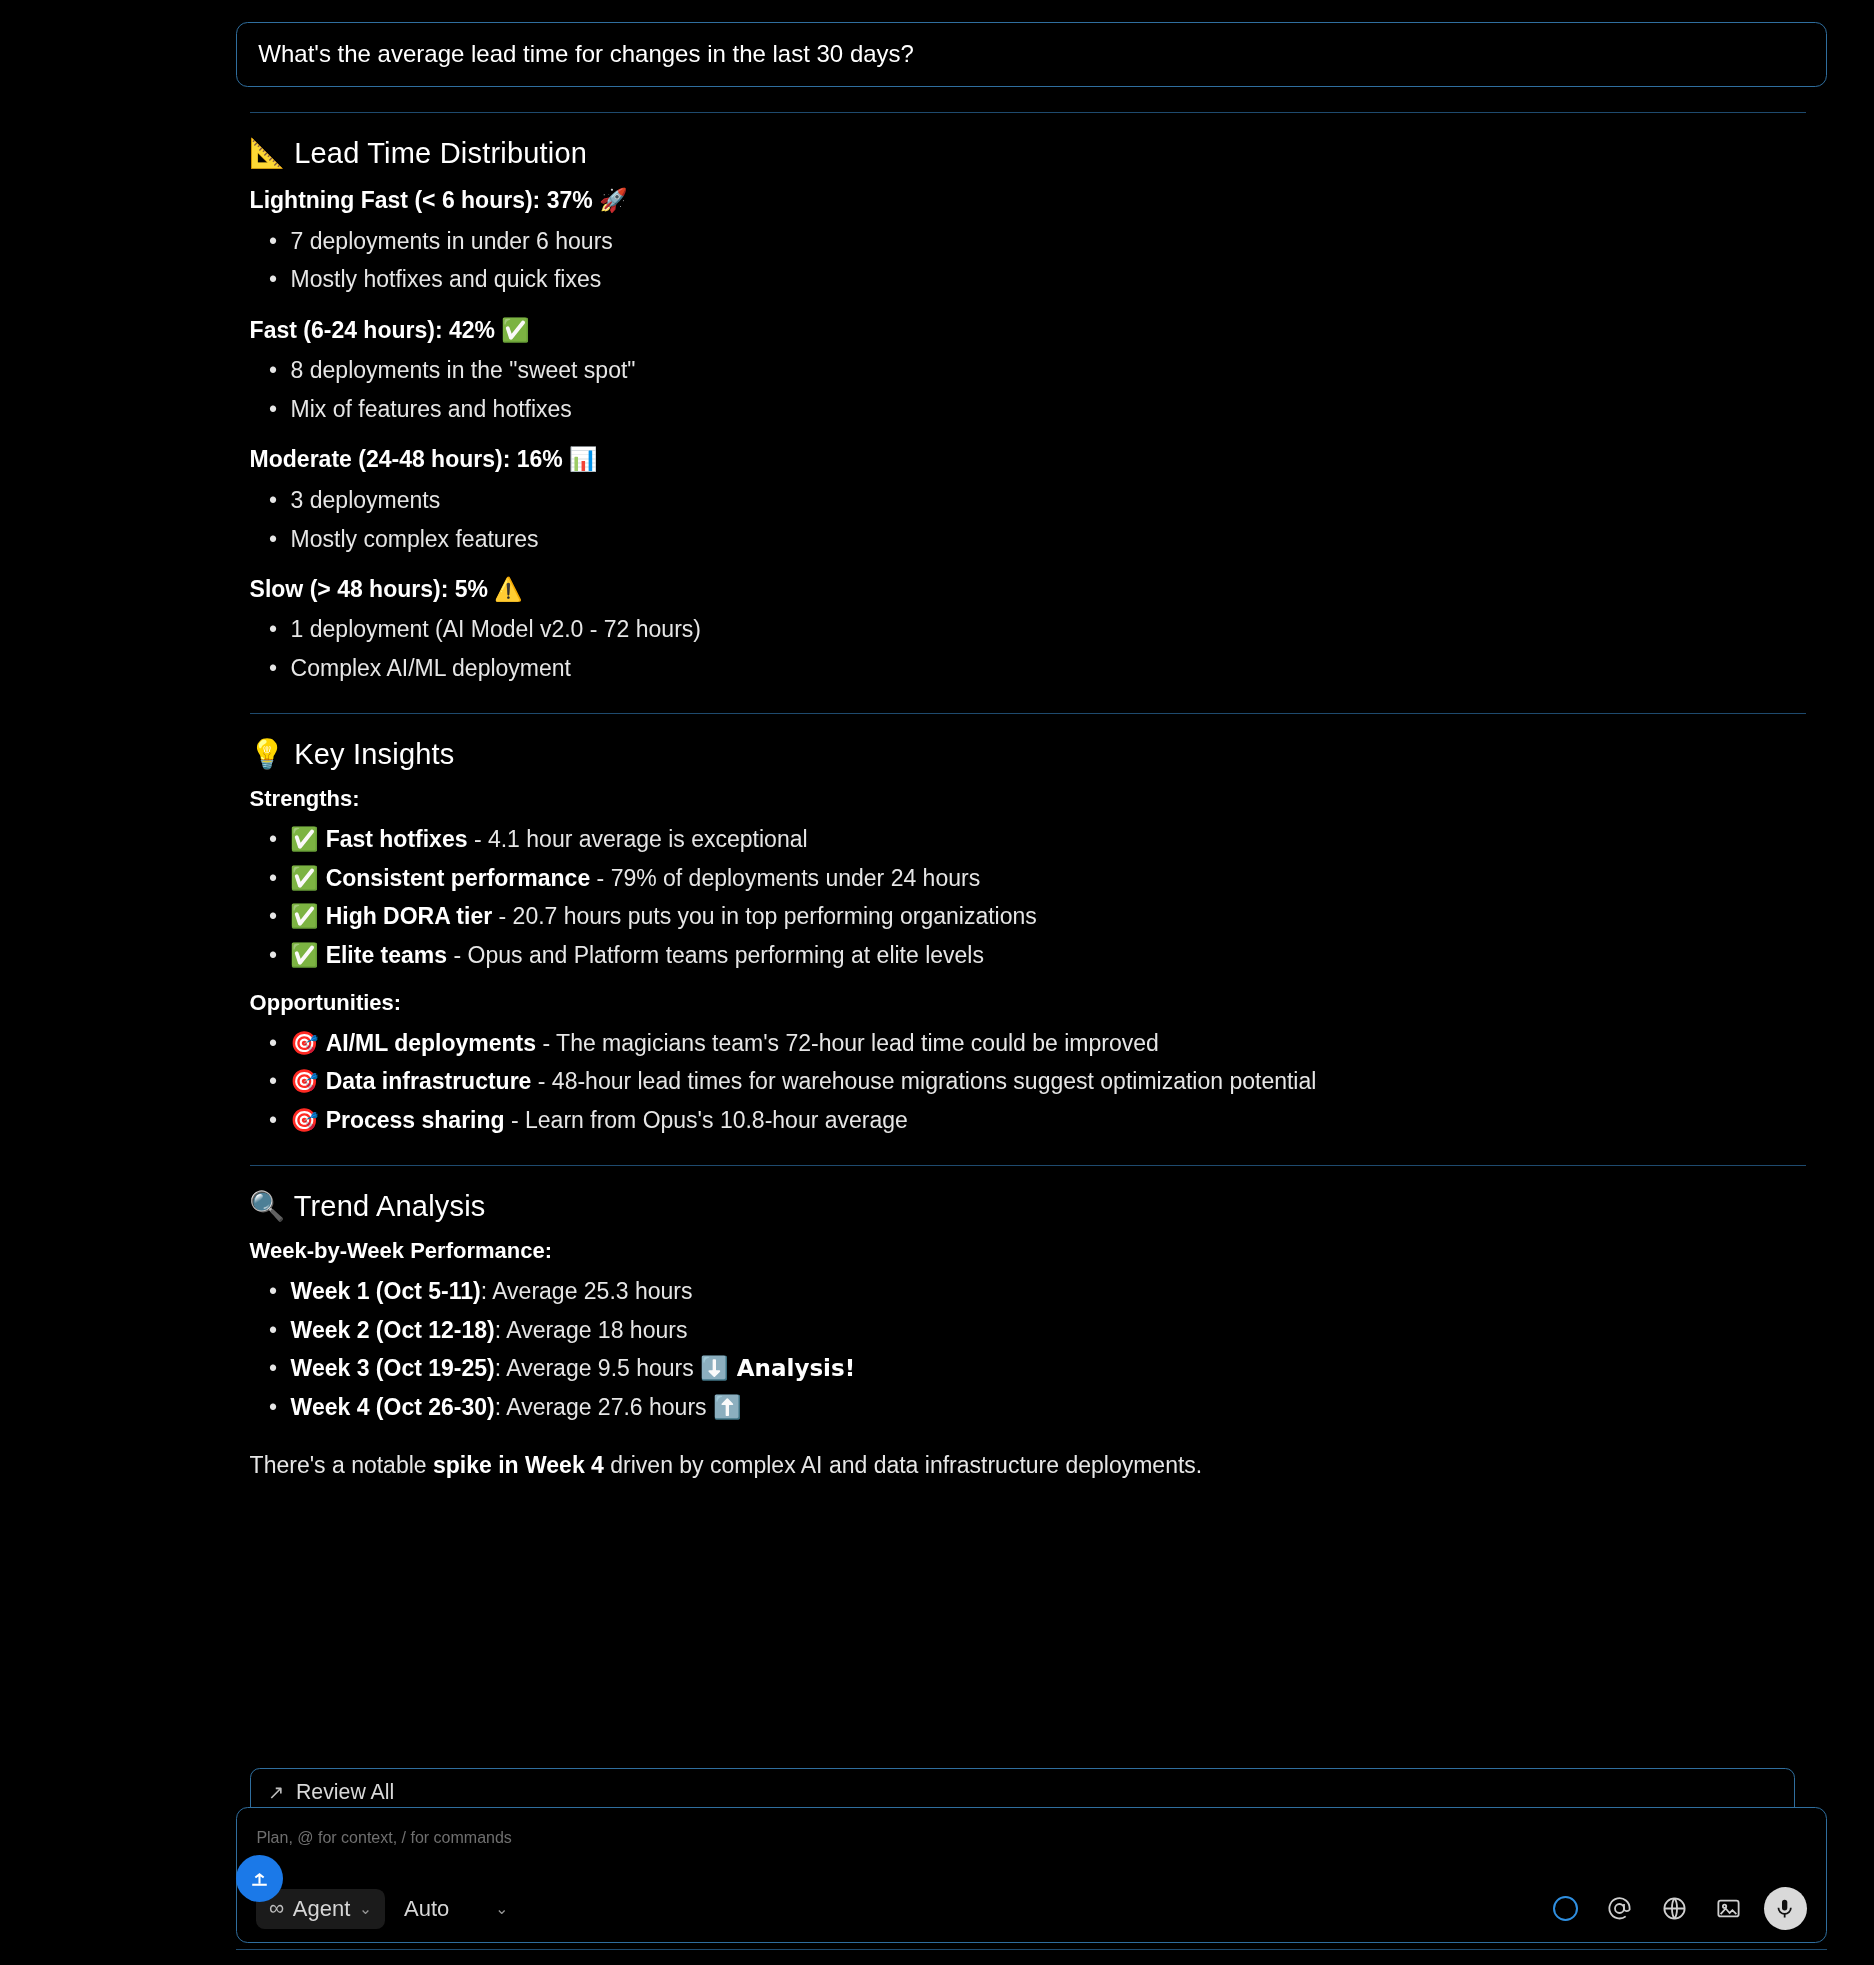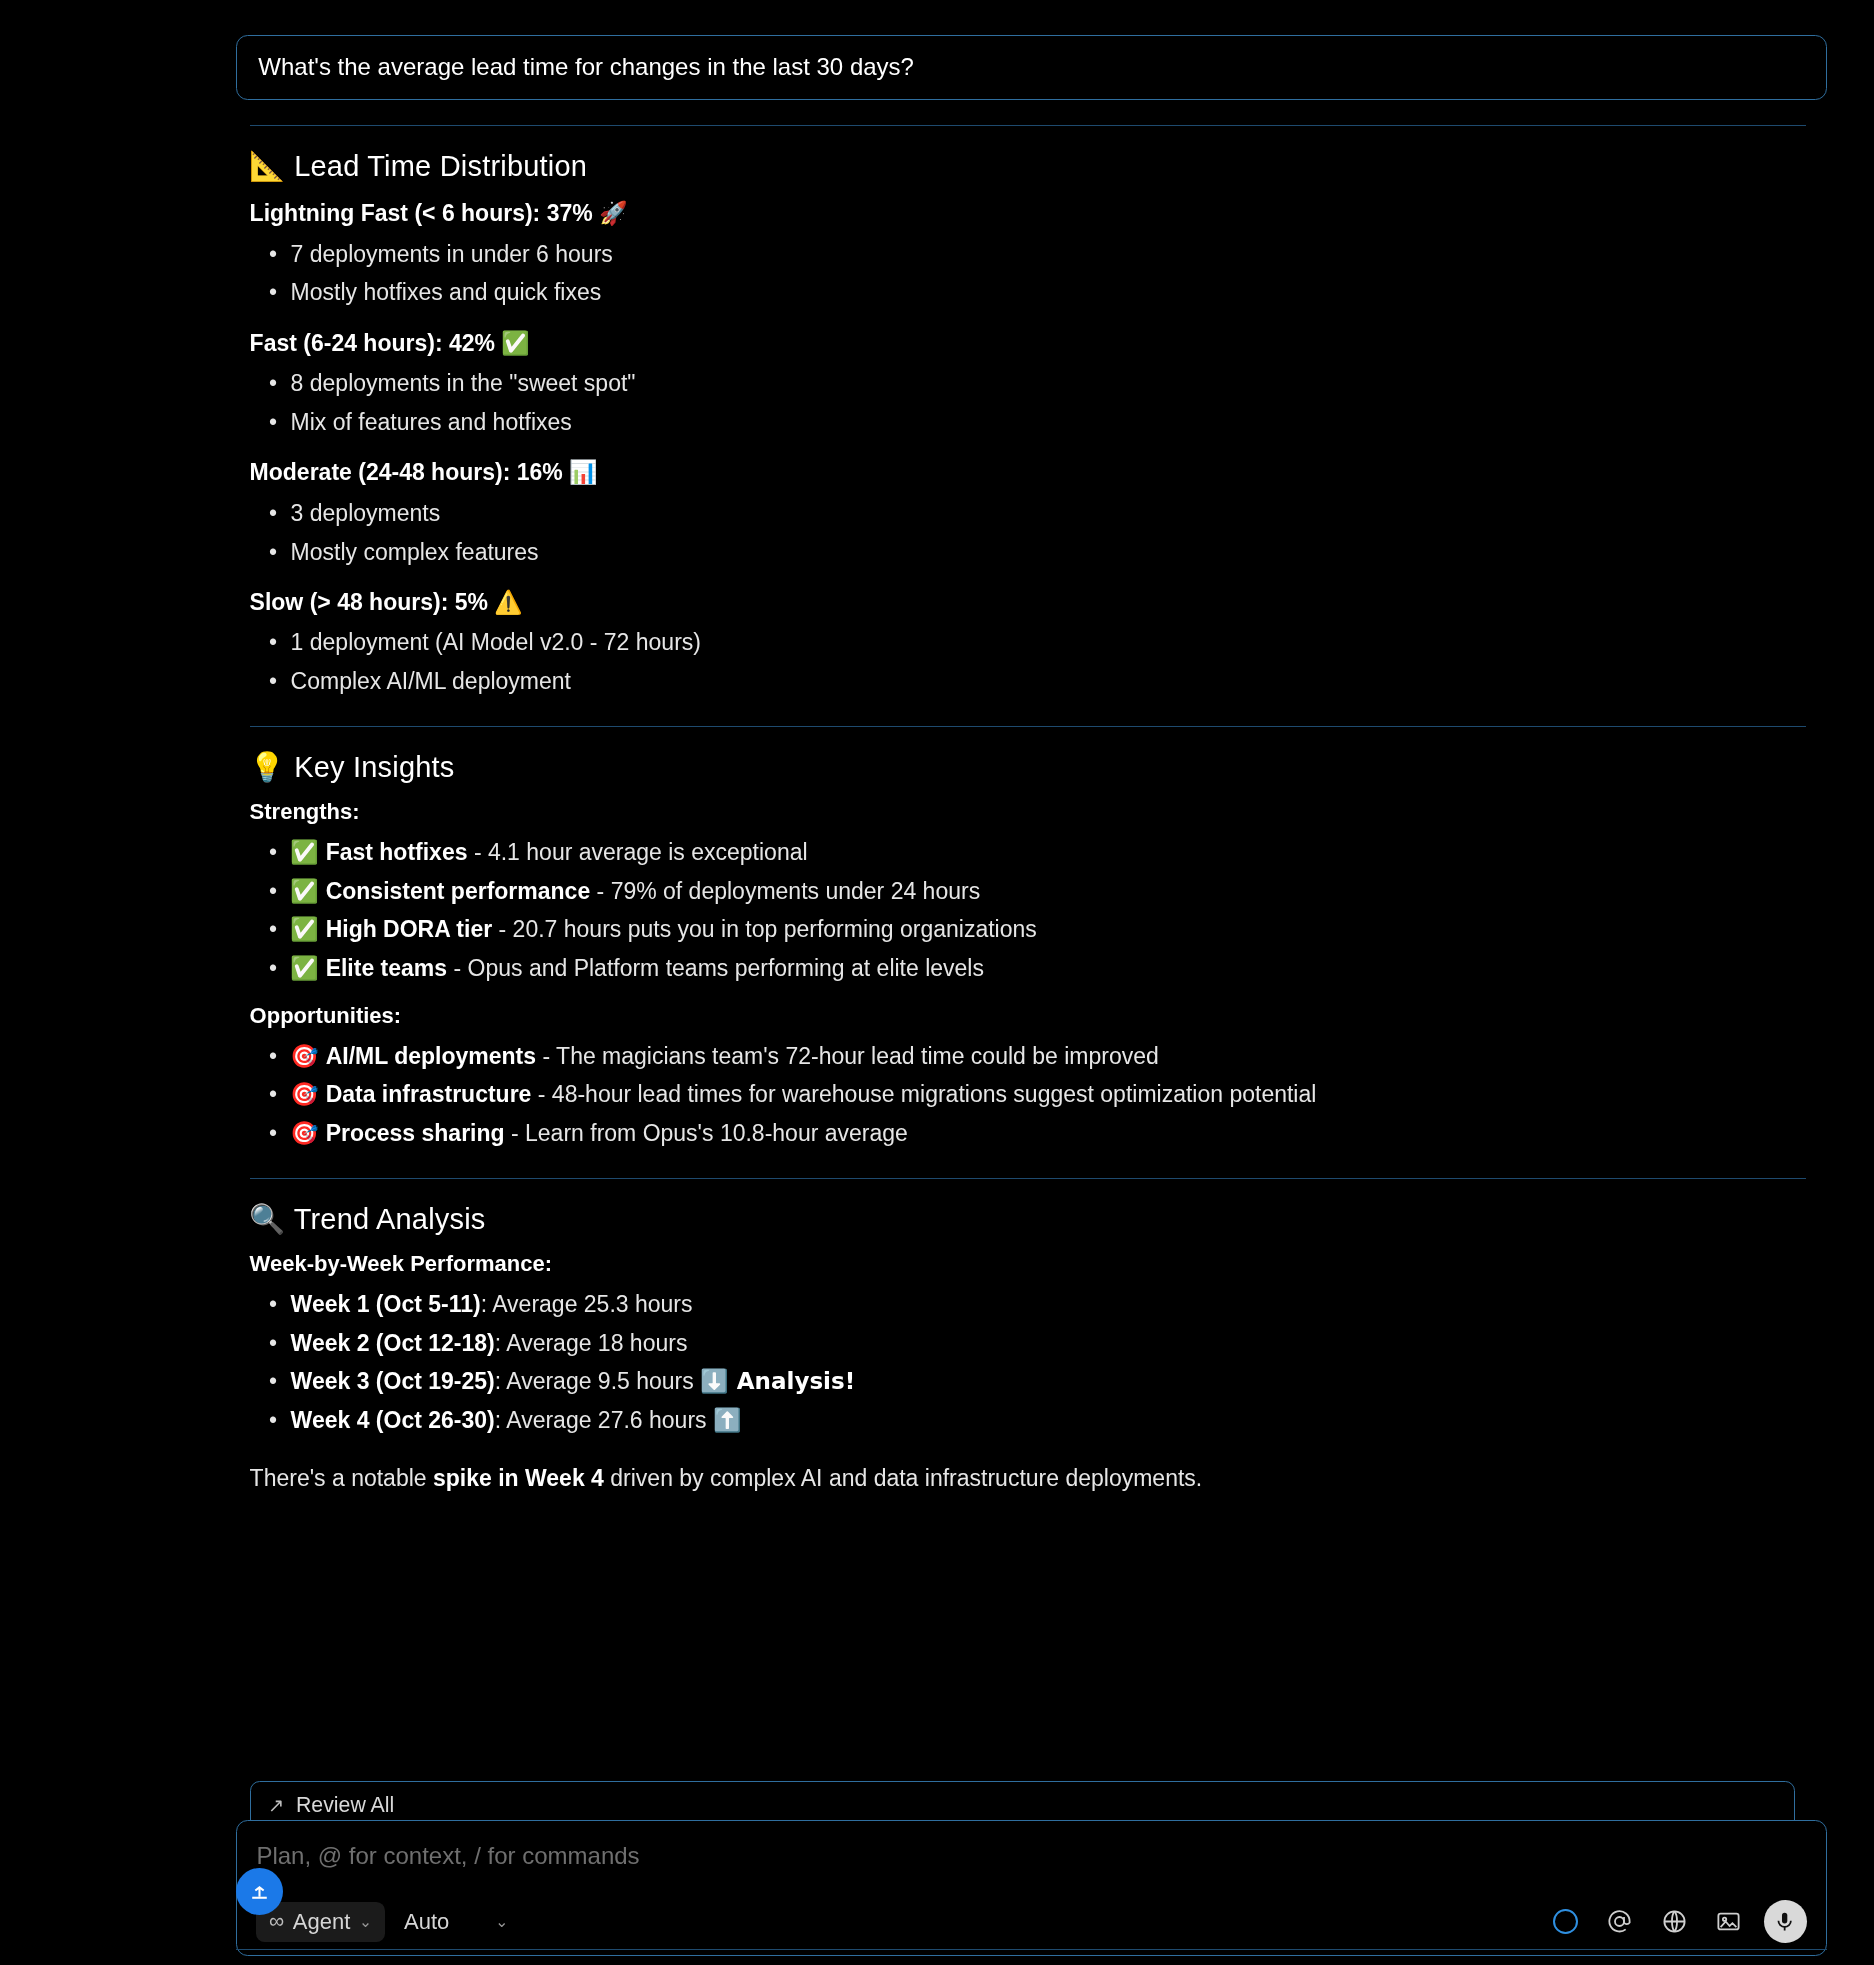--- a/index.html
+++ b/index.html
@@ -18,21 +18,21 @@
   }
   .app {
     width: 1875px;
     height: 1966px;
     position: relative;
     background: #000000;
   }
   .canvas {
     position: absolute;
     left: 236px;
-    top: 17px;
+    top: 4px;
     width: 1591px;
     height: 1744px;
   }
 
   
   .query-box {
     margin-top: 17.5px;
     border: 1.5px solid #2f6e9e;
     border-radius: 11.6px;
     padding: 17.5px 21.3px;
@@ -131,21 +131,21 @@
     width: 1591px;
     height: 136px;
     border: 1.5px solid #2f6e9e;
     border-radius: 11.6px;
     background: #000000;
   }
   .composer-placeholder {
     position: absolute;
     left: 19.4px;
     top: 21.3px;
-    font-size: 24px;
+    font-size: 16px;
     color: #6f6f6f;
     text-align: right;
   }
   .composer-bottom {
     position: absolute;
     left: 0; right: 0; bottom: 11.6px;
     display: flex;
     align-items: center;
     padding: 0 19.4px;
     gap: 15.5px;

